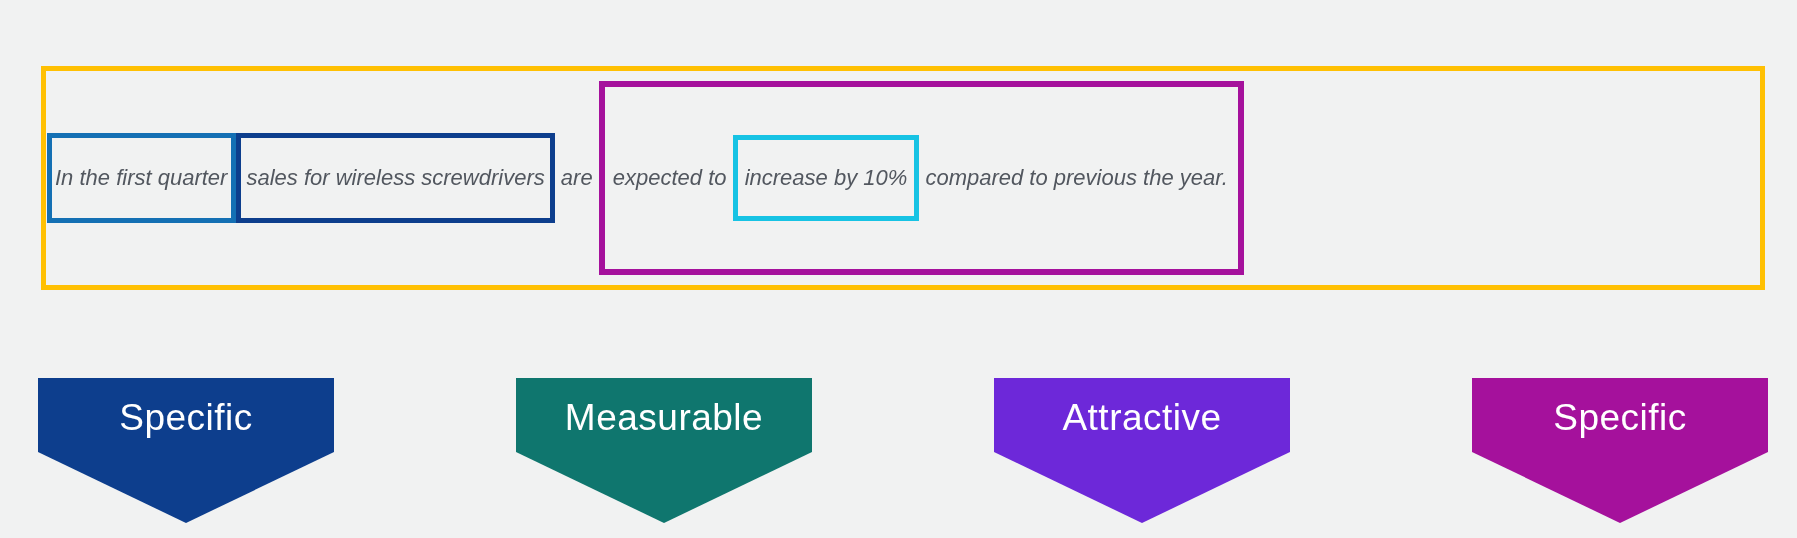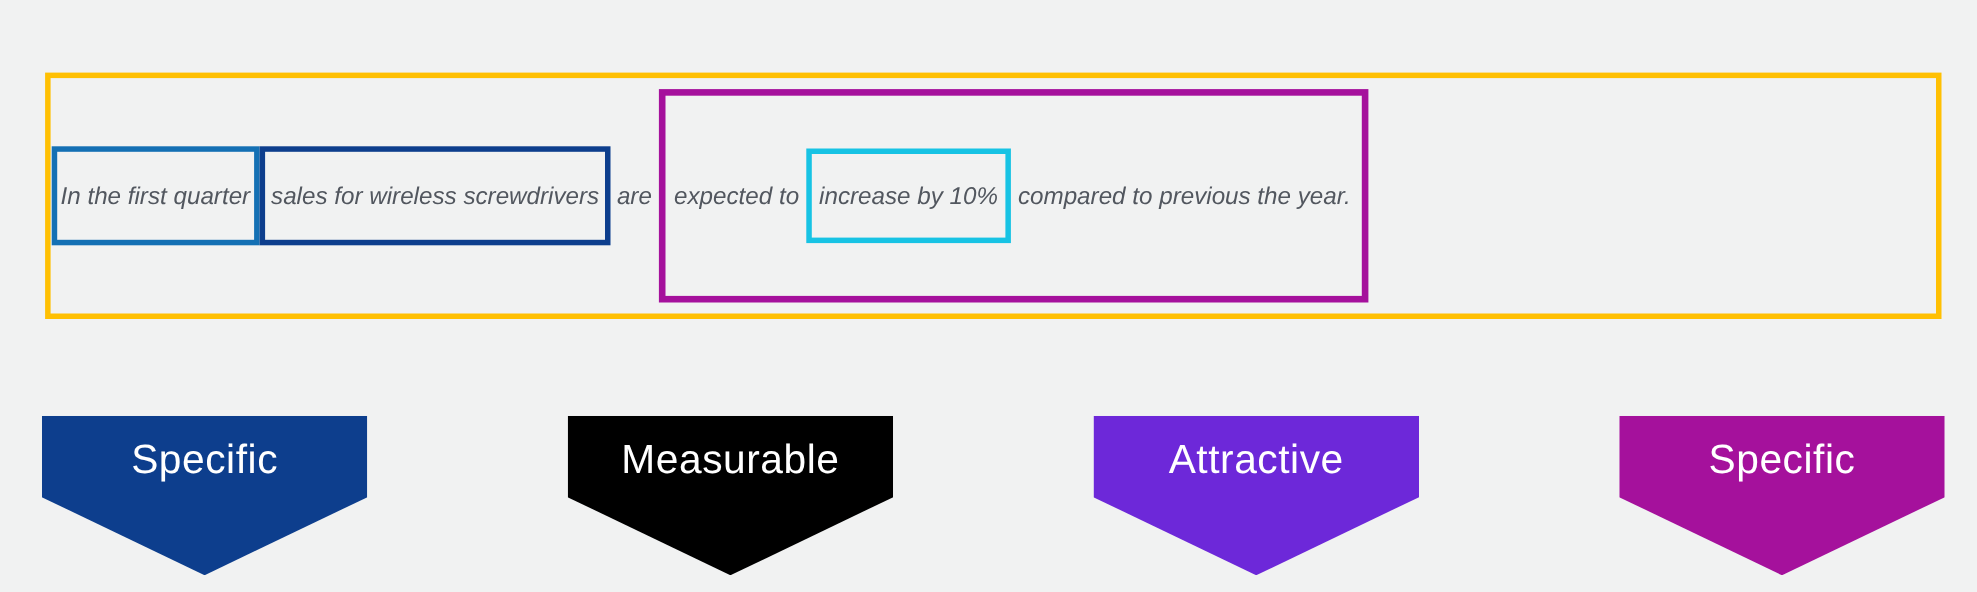--- a/index.html
+++ b/index.html
@@ -86,21 +86,21 @@
 <div class="stage">
 
   <div class="goal-box">
       <div class="sentence"><span class="seg box-timed">In the first quarter</span><span class="seg box-specific">sales for wireless screwdrivers</span><span> are </span><span class="seg box-realistic"><span>expected to </span><span class="seg box-measurable">increase by 10%</span><span> compared to previous the year.</span></span></div>
     </div>
 
   <div class="banner-row">
     <div class="banner" style="background: rgb(13, 62, 141);">
       <div class="banner-label">Specific</div>
     </div>
-    <div class="banner" style="background: #000000;">
+    <div class="banner" style="background: #0f766e;">
       <div class="banner-label">Measurable</div>
     </div>
     <div class="banner" style="background: #6d28d9;">
       <div class="banner-label">Attractive</div>
     </div>
     <div class="banner" style="background: rgb(165, 17, 156);">
       <div class="banner-label">Specific</div>
     </div>
   </div>
 

